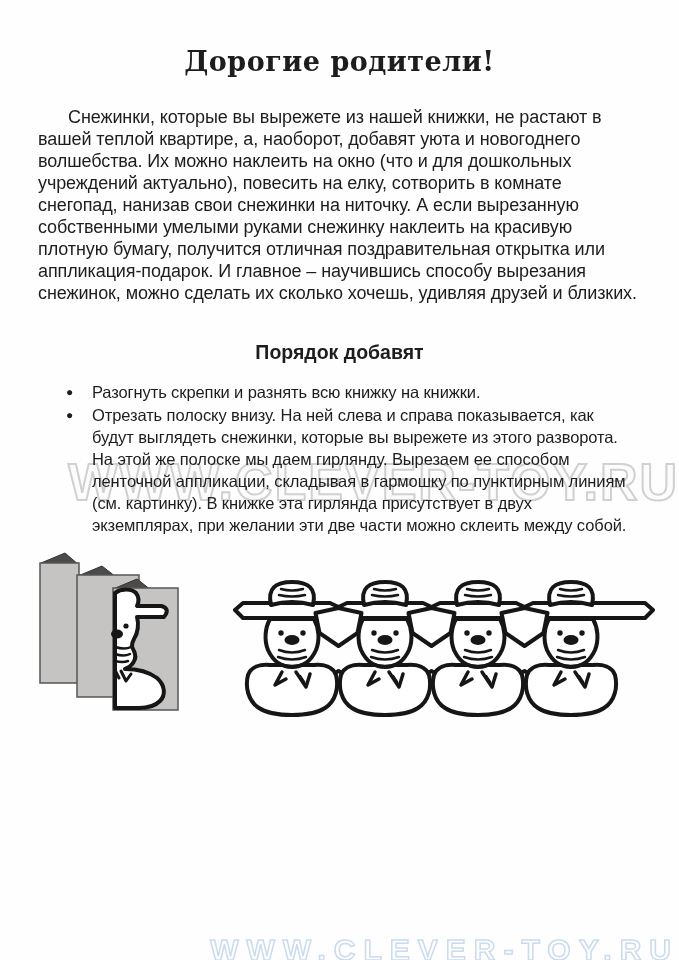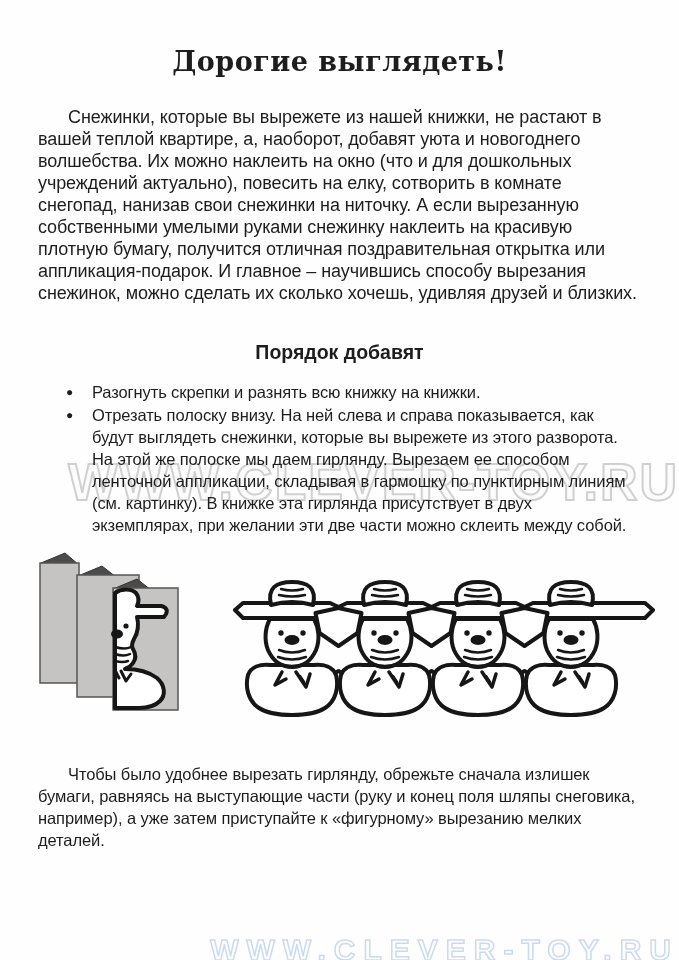--- a/index.html
+++ b/index.html
@@ -65,21 +65,21 @@
   }
 </style>
 </head>
 <body>
 
 <div class="page">
 
   <div class="wm wm-center">WWW.CLEVER-TOY.RU</div>
   <div class="wm wm-bottom">WWW.CLEVER-TOY.RU</div>
 
-  <h1 class="title">Дорогие выглядеть!</h1>
+  <h1 class="title">Дорогие родители!</h1>
 
   <p class="intro">Снежинки, которые вы вырежете из нашей книжки, не растают в вашей теплой квартире, а, наоборот, добавят уюта и новогоднего волшебства. Их можно наклеить на окно (что и для дошкольных учреждений актуально), повесить на елку, сотворить в комнате снегопад, нанизав свои снежинки на ниточку. А если вырезанную собственными умелыми руками снежинку наклеить на красивую плотную бумагу, получится отличная поздравительная открытка или аппликация-подарок. И главное – научившись способу вырезания снежинок, можно сделать их сколько хочешь, удивляя друзей и близких.</p>
 
   <h2 class="subhead">Порядок добавят</h2>
 
   <ul class="bullets">
     <li class="bullet">
       <span class="dot">●</span>
       <span class="btext">Разогнуть скрепки и разнять всю книжку на книжки.</span>
     </li>
@@ -145,16 +145,15 @@
       <use href="#conn" xlink:href="#conn" x="203.5"></use>
       <use href="#conn" xlink:href="#conn" x="296.5"></use>
       <use href="#sm" xlink:href="#sm" x="64"></use>
       <use href="#sm" xlink:href="#sm" x="157"></use>
       <use href="#sm" xlink:href="#sm" x="250"></use>
       <use href="#sm" xlink:href="#sm" x="343"></use>
     </svg>
   </div>
 
   <div class="closing">
-    <p>Чтобы было удобнее вырезать гирлянду, обрежьте сначала излишек бумаги, равняясь на выступающие части (руку и конец поля шляпы снеговика, например), а уже затем приступайте к «фигурному» вырезанию мелких деталей.</p>
   </div>
 
 </div>
 
 </body></html>

